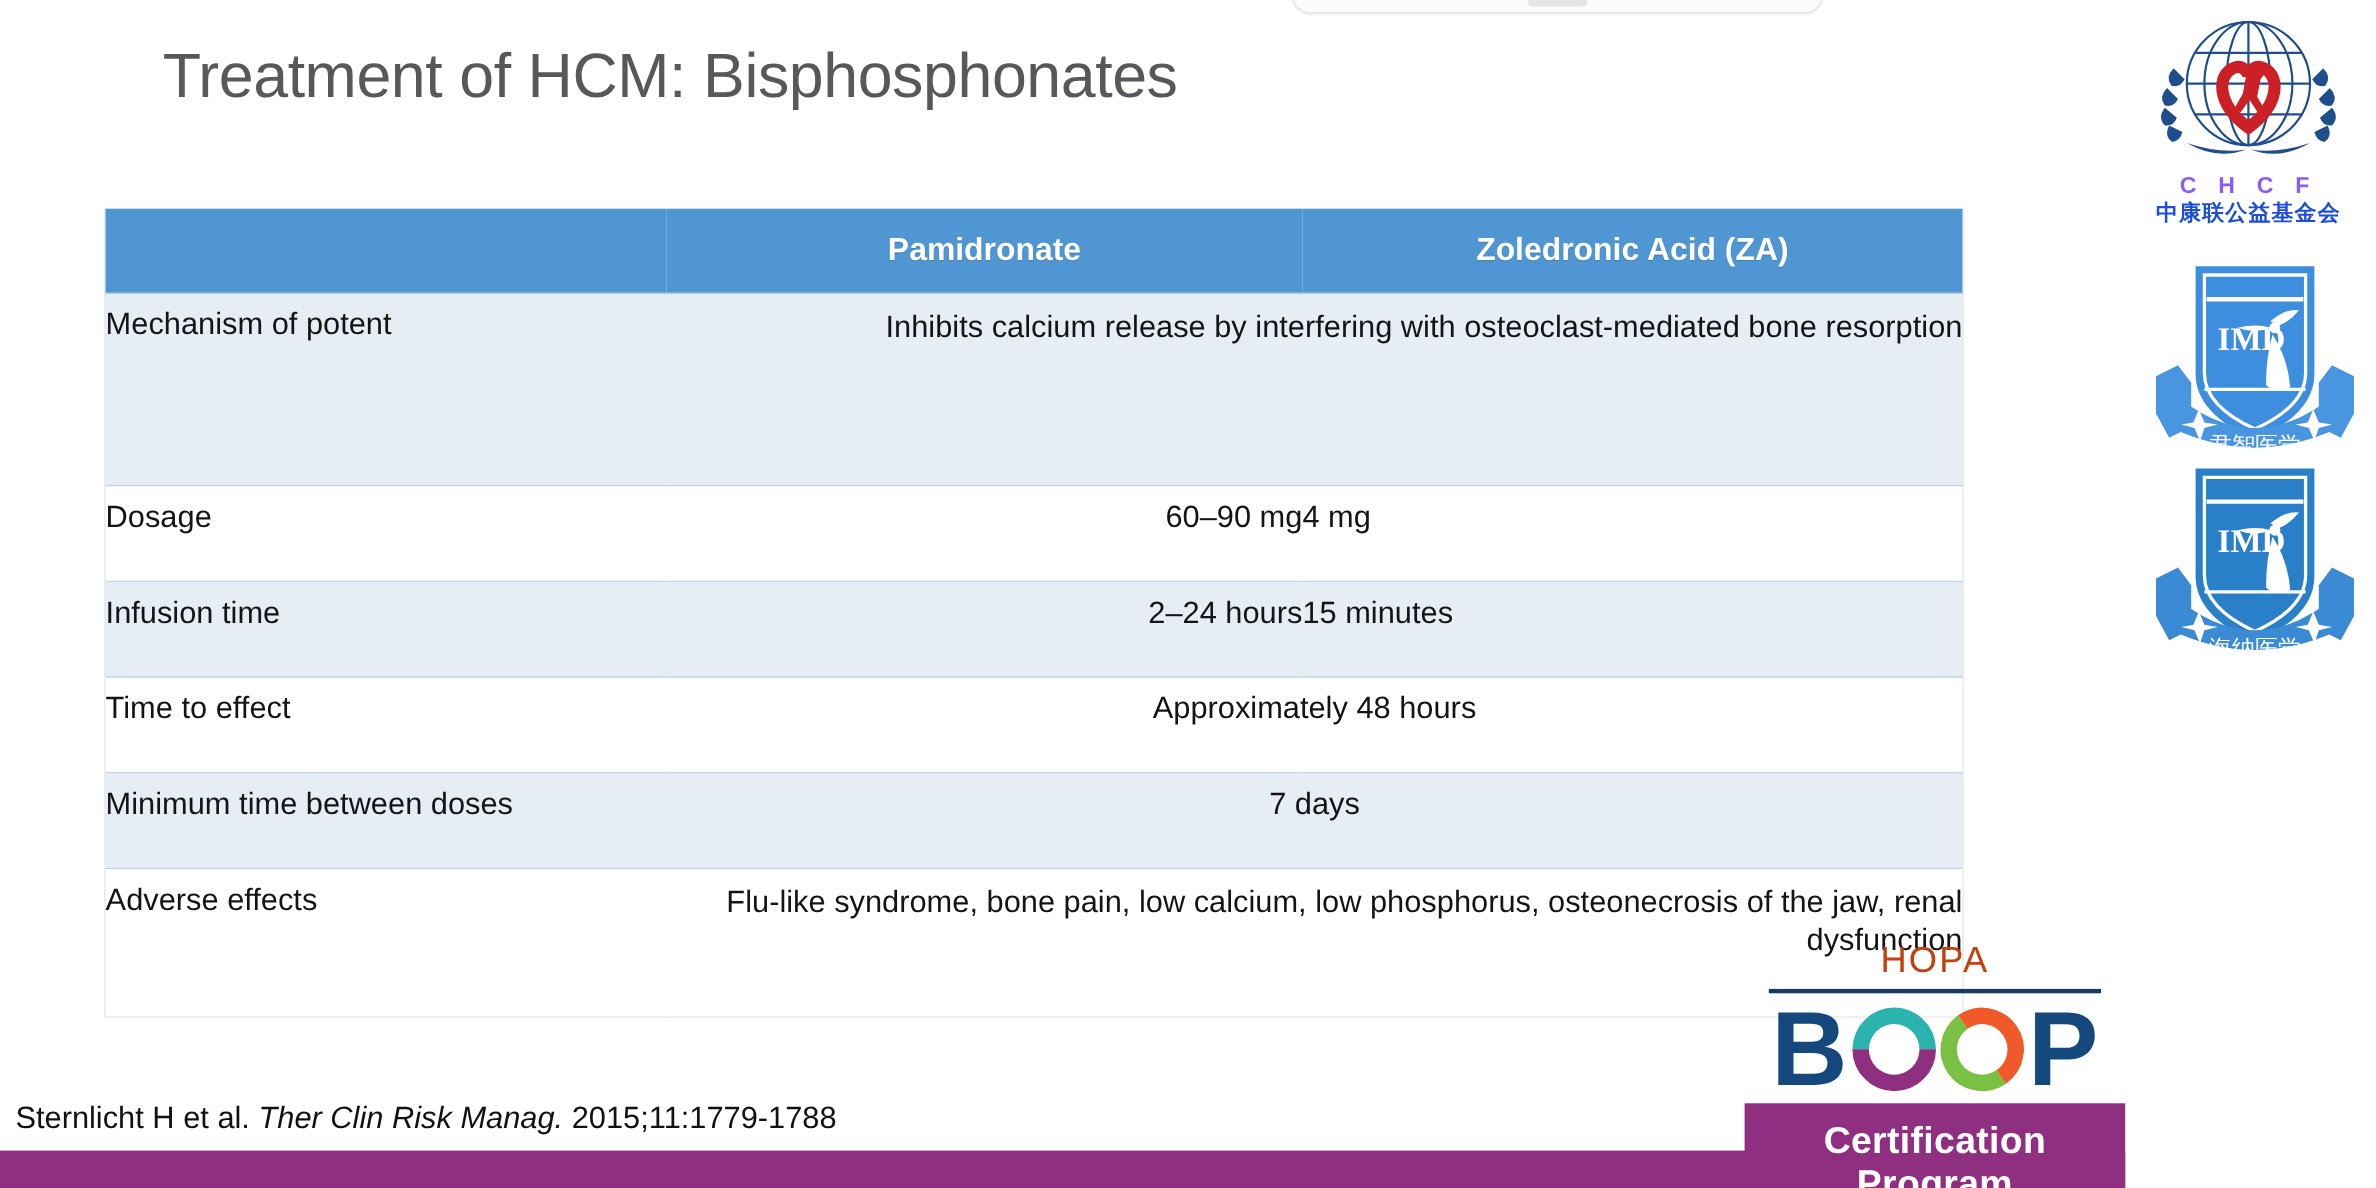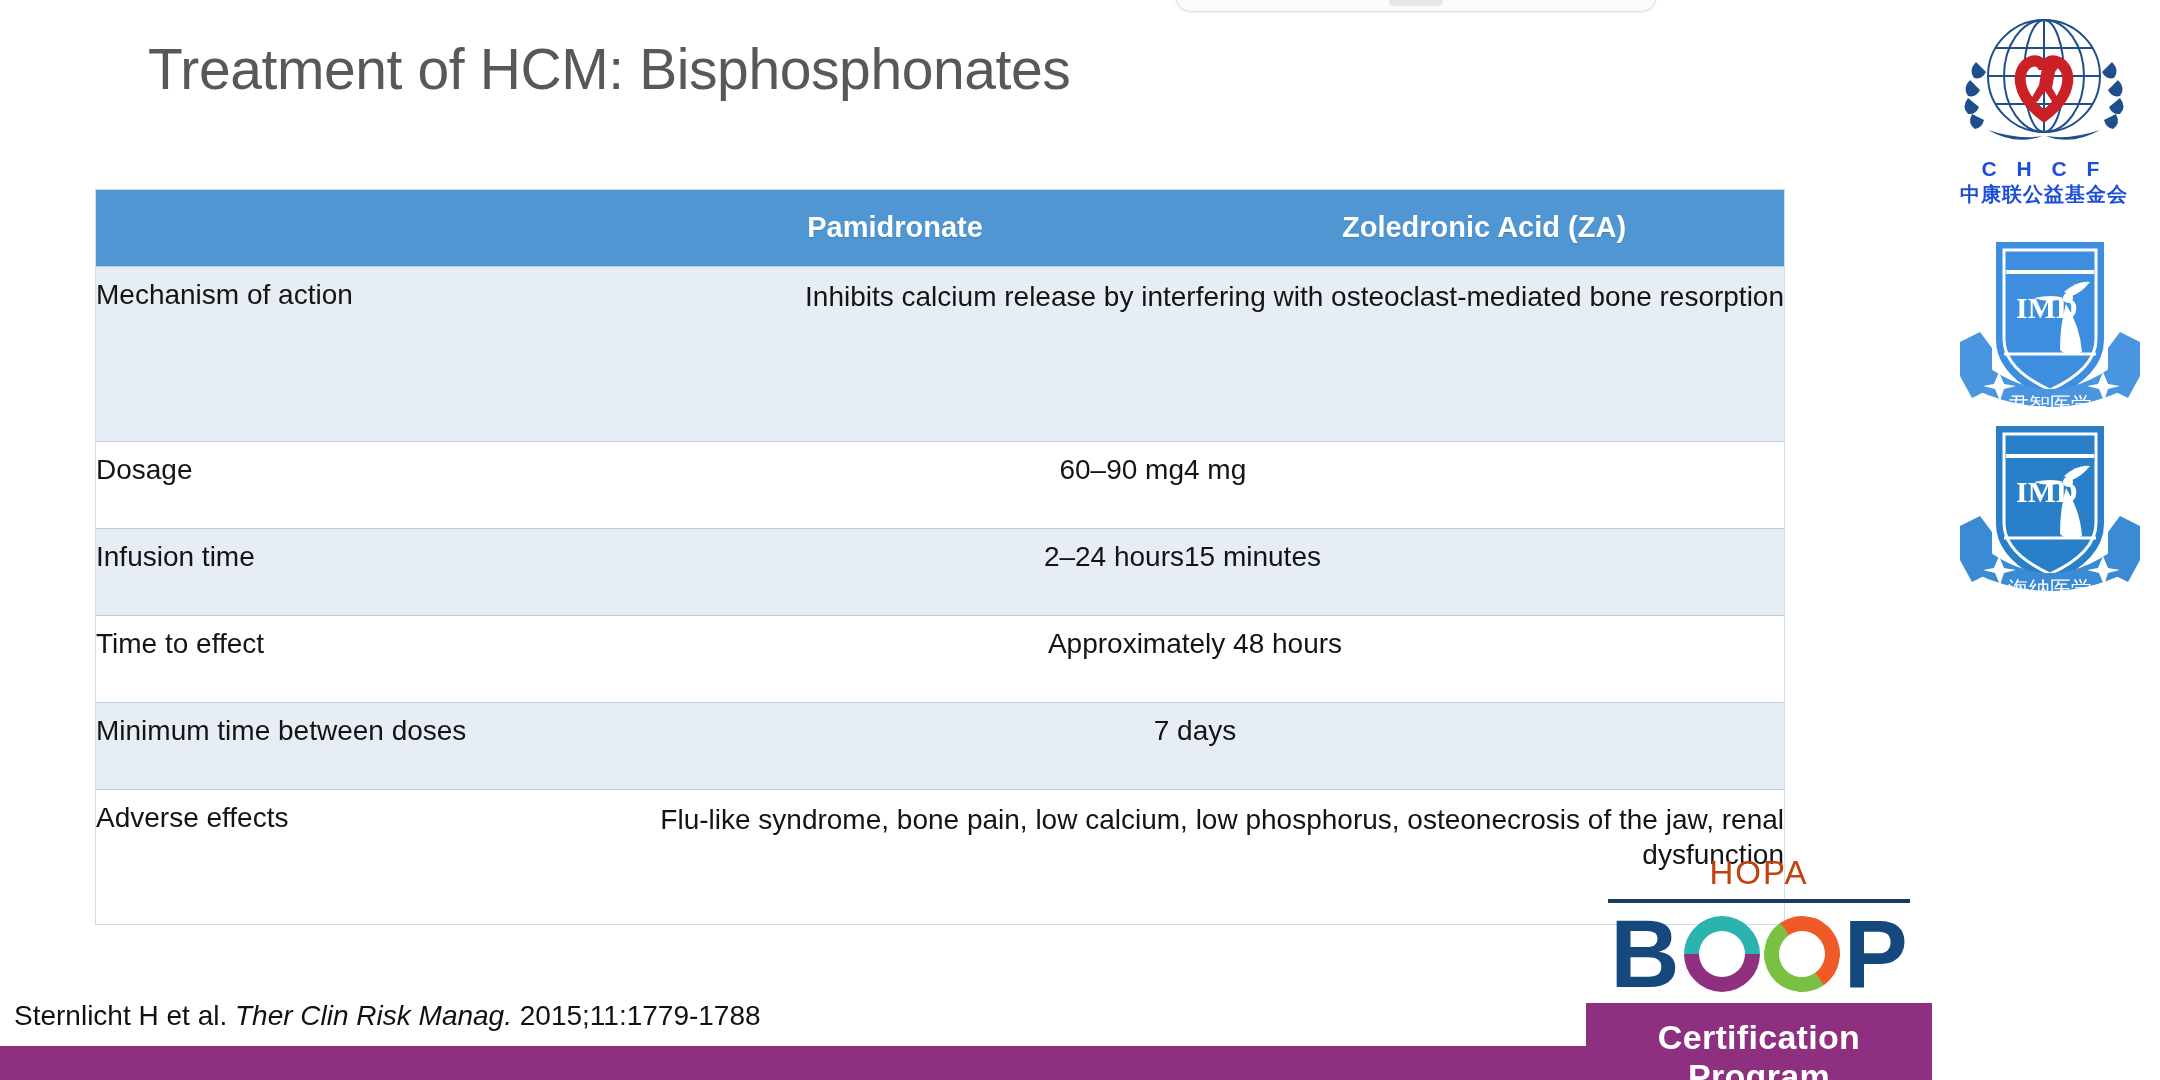--- a/index.html
+++ b/index.html
@@ -203,21 +203,21 @@
   
   #chcf-logo {
     position: absolute;
     left: 1936px; top: 6px;
     width: 216px; height: 218px;
     text-align: center;
   }
   #chcf-mark { position: relative; width: 216px; height: 150px; }
   #chcf-mark svg { position: absolute; left: 0; top: 0; }
   #chcf-abbr {
-    font-size: 21px; font-weight: bold; color: #1d4ed8;
+    font-size: 21px; font-weight: bold; color: #8b5cf6;
     letter-spacing: 7px; line-height: 1; margin-top: 2px;
   }
   #chcf-cn {
     font-size: 20px; font-weight: bold; color: #1d4ed8;
     letter-spacing: 1px; line-height: 1.2; margin-top: 3px;
   }
 
   .imd-logo { position: absolute; width: 184px; height: 186px; }
   #imd-logo-1 { left: 1958px; top: 236px; }
   #imd-logo-2 { left: 1958px; top: 420px; }
@@ -242,21 +242,21 @@
     </colgroup>
     <thead>
       <tr>
         <th class="blank"></th>
         <th>Pamidronate</th>
         <th>Zoledronic Acid (ZA)</th>
       </tr>
     </thead>
     <tbody>
       <tr class="shade row-mech">
-        <td class="label">Mechanism of action</td>
+        <td class="label">Mechanism of potent</td>
         <td class="pam cell-multiline" colspan="2">Inhibits calcium release by interfering with osteoclast-mediated bone resorption</td>
       </tr>
       <tr class="plain row-dose">
         <td class="label">Dosage</td>
         <td class="pam">60–90 mg</td>
         <td class="za">4 mg</td>
       </tr>
       <tr class="shade row-inf">
         <td class="label">Infusion time</td>
         <td class="pam">2–24 hours</td>

